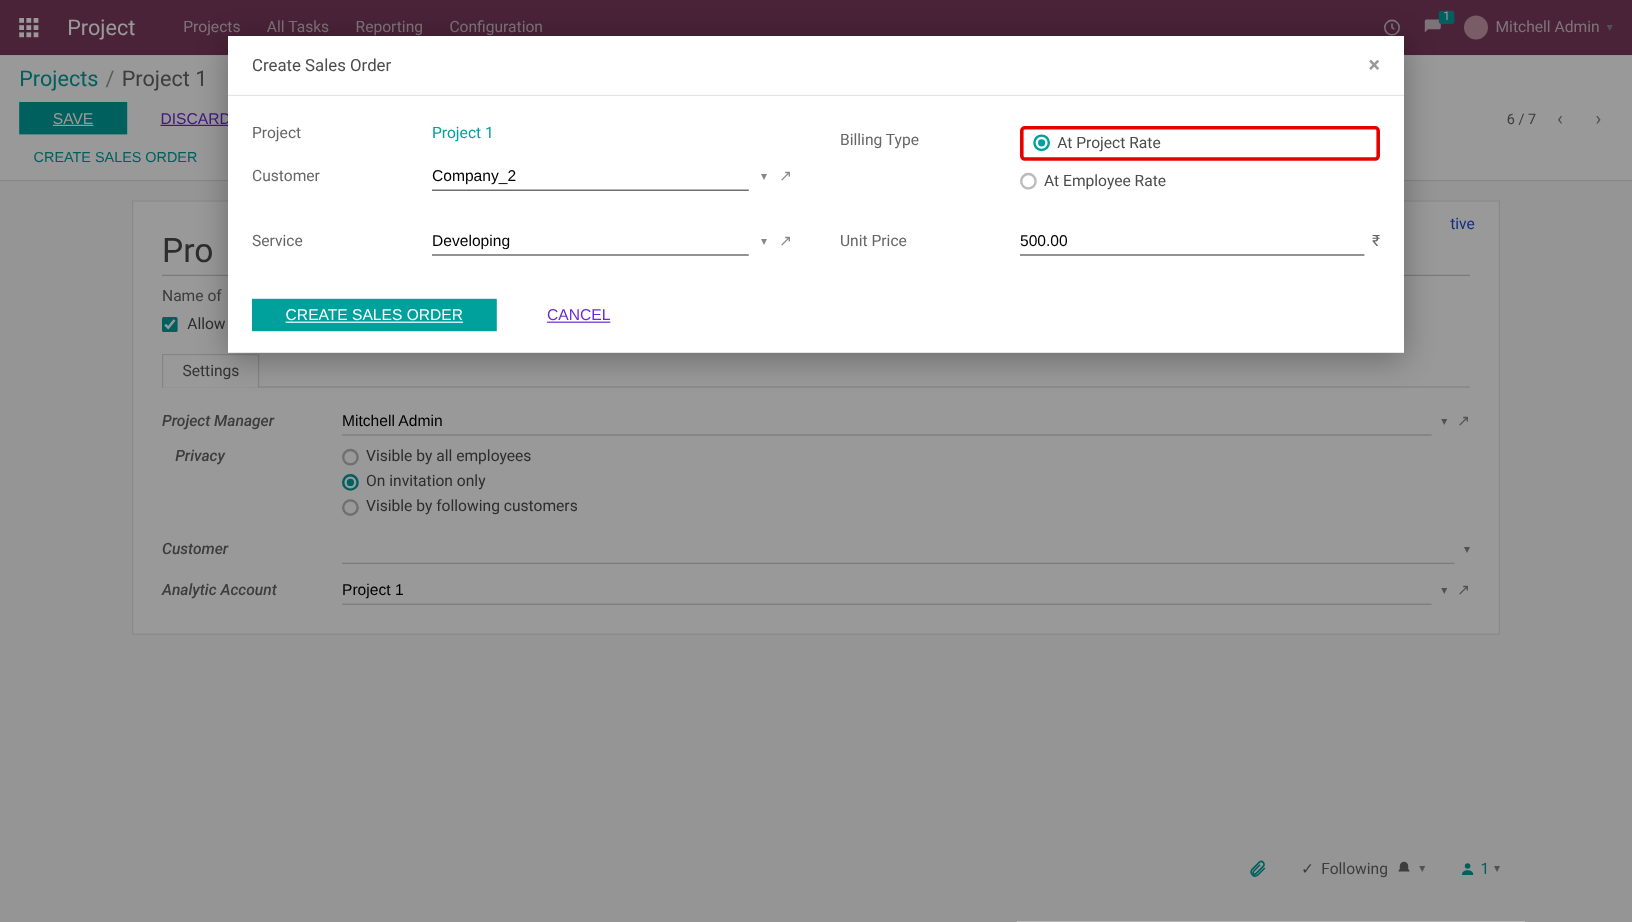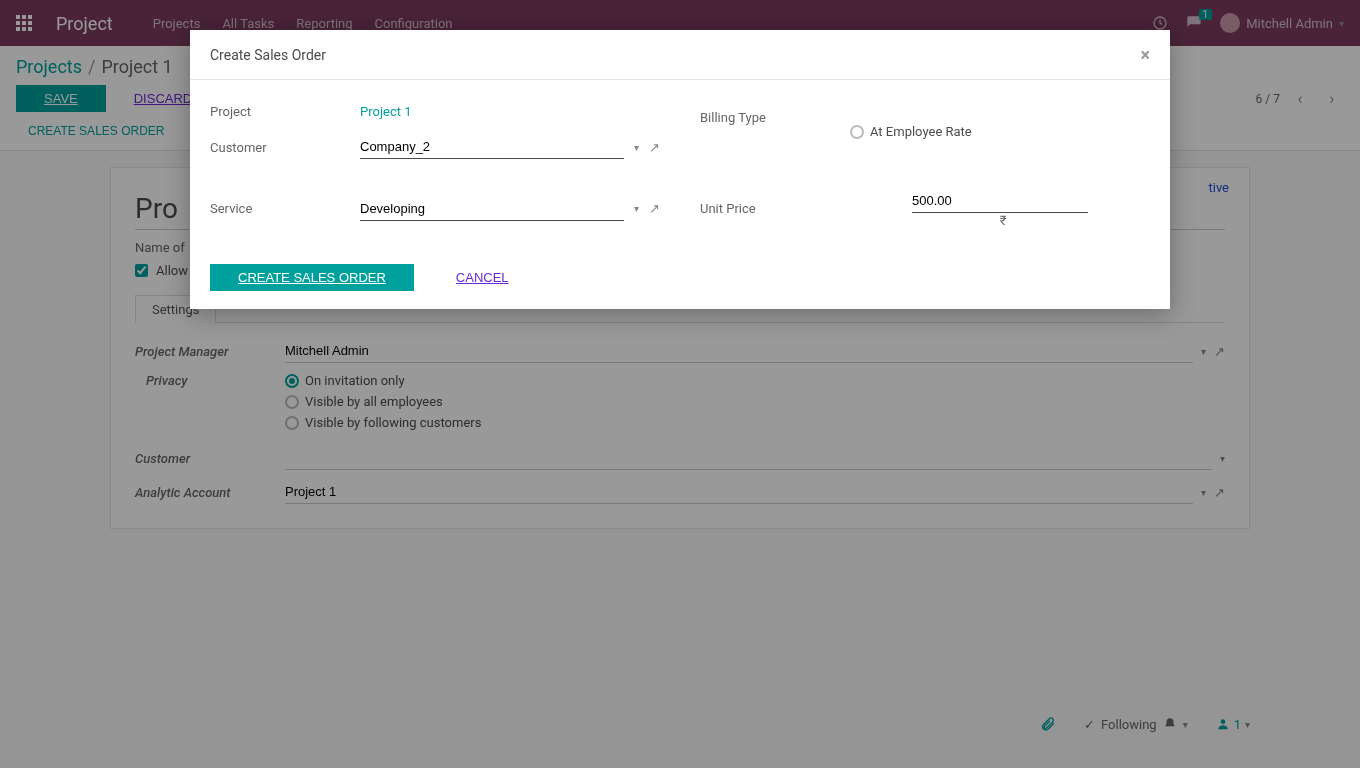--- a/index.html
+++ b/index.html
@@ -59,21 +59,21 @@
 .modal-body { padding: 24px 20px; }
 .modal-body .grid2 { display: grid; grid-template-columns: 1fr 1fr; gap: 0 40px; }
 .modal-body .fgroup { display: grid; grid-template-columns: 150px 1fr; row-gap: 16px; align-items: center; }
 .modal-body label { color: #666; font-size: 13px; }
 .modal-body .plain-link { color: #00a09d; font-size: 13px; }
 .modal-body .input-wrap { display: flex; align-items: center; gap: 10px; }
 .modal-body .input-wrap input { flex: 1; border: none; border-bottom: 1px solid #4c4c4c; padding: 4px 0; font-size: 13px; background: transparent; outline: none; }
 .modal-body .radio-col { display: flex; flex-direction: column; gap: 10px; }
 .modal-body .radio-row { display: flex; align-items: center; gap: 6px; }
 .highlight-box { border: 3px solid #e60000; border-radius: 4px; padding: 4px 8px; display: inline-flex; align-items: center; gap: 6px; }
-.modal-body .price-wrap { display: flex; align-items: center; flex-direction: column; }
+.modal-body .price-wrap { display: flex; align-items: center; }
 .modal-body .price-wrap input { flex: 1; border: none; border-bottom: 1px solid #4c4c4c; padding: 4px 0; font-size: 13px; text-align: right; }
 .modal-body .price-wrap .cur { margin-left: 6px; color: #666; font-size: 13px; }
 .modal-footer { padding: 12px 20px 18px; display: flex; gap: 14px; align-items: center; }
 
 
 .chatter-bar { position: absolute; bottom: 36px; right: 110px; display: flex; align-items: center; gap: 28px; color: #666; font-size: 13px; }
 .chatter-bar .attach { color: #00a09d; }
 .chatter-bar .follow { display: flex; align-items: center; gap: 6px; }
 .chatter-bar .follow svg { fill: #666; }
 .chatter-bar .followers { display: flex; align-items: center; gap: 4px; color: #00a09d; }
@@ -161,26 +161,26 @@
     <div class="form-grid">
       <label>Project Manager</label>
       <div class="value">
         <input type="text" value="Mitchell Admin" style="">
         <span class="caret">▾</span>
         <span class="ext-icon">↗</span>
       </div>
       <label style="align-self:start;margin-left:11px;">Privacy</label>
       <div>
         <div class="radio-opt">
+          <span class="radio-visual unchecked"></span>
+          <span>Visible by all employees</span>
+        </div>
+        <div class="radio-opt">
           <span class="radio-visual checked"></span>
           <span>On invitation only</span>
-        </div>
-        <div class="radio-opt">
-          <span class="radio-visual unchecked"></span>
-          <span>Visible by all employees</span>
         </div>
         <div class="radio-opt">
           <span class="radio-visual unchecked"></span>
           <span>Visible by following customers</span>
         </div>
       </div>
       <label>Customer</label>
       <div class="value">
         <input type="text" style="">
         <span class="caret">▾</span>
@@ -233,20 +233,24 @@
         <label>Customer</label>
         <div class="input-wrap">
           <input type="text" value="Company_2" style="">
           <span class="caret">▾</span>
           <span class="ext-icon">↗</span>
         </div>
       </div>
       <div class="fgroup">
         <label style="align-self:start;padding-top:6px;">Billing Type</label>
         <div class="radio-col">
+          <div class="highlight-box">
+            <span class="radio-visual checked"></span>
+            <span>At Project Rate</span>
+          </div>
           <div class="radio-row">
             <span class="radio-visual unchecked"></span>
             <span>At Employee Rate</span>
           </div>
         </div>
       </div>
     </div>
     <div style="height:30px;"></div>
     <div class="grid2">
       <div class="fgroup">

